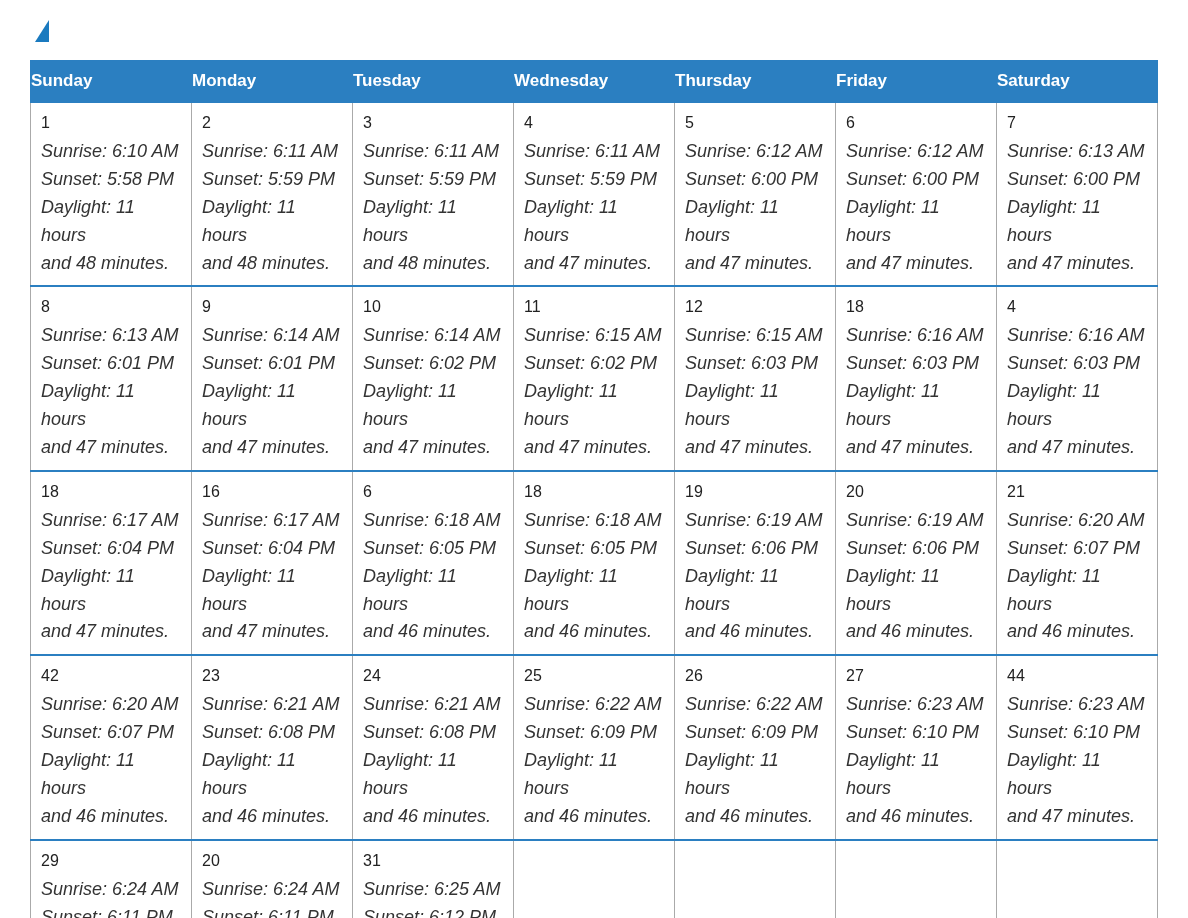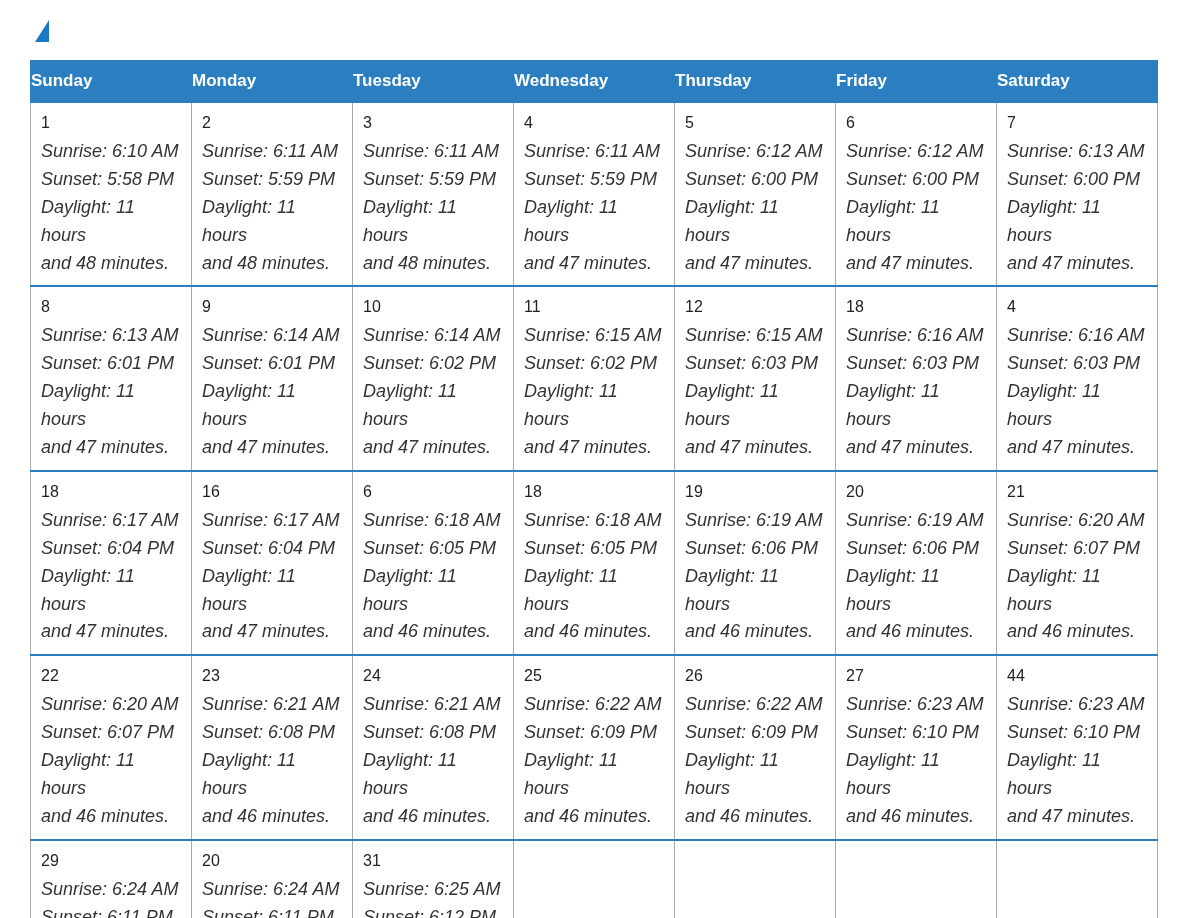--- a/index.html
+++ b/index.html
@@ -218,21 +218,21 @@
           <span class="day-number">20</span>
           <span class="day-info">Sunrise: 6:19 AM<br>Sunset: 6:06 PM<br>Daylight: 11 hours<br>and 46 minutes.</span>
         </td>
         <td>
           <span class="day-number">21</span>
           <span class="day-info">Sunrise: 6:20 AM<br>Sunset: 6:07 PM<br>Daylight: 11 hours<br>and 46 minutes.</span>
         </td>
       </tr>
       <tr class="week-row">
         <td>
-          <span class="day-number">22</span>
+          <span class="day-number">42</span>
           <span class="day-info">Sunrise: 6:20 AM<br>Sunset: 6:07 PM<br>Daylight: 11 hours<br>and 46 minutes.</span>
         </td>
         <td>
           <span class="day-number">23</span>
           <span class="day-info">Sunrise: 6:21 AM<br>Sunset: 6:08 PM<br>Daylight: 11 hours<br>and 46 minutes.</span>
         </td>
         <td>
           <span class="day-number">24</span>
           <span class="day-info">Sunrise: 6:21 AM<br>Sunset: 6:08 PM<br>Daylight: 11 hours<br>and 46 minutes.</span>
         </td>

